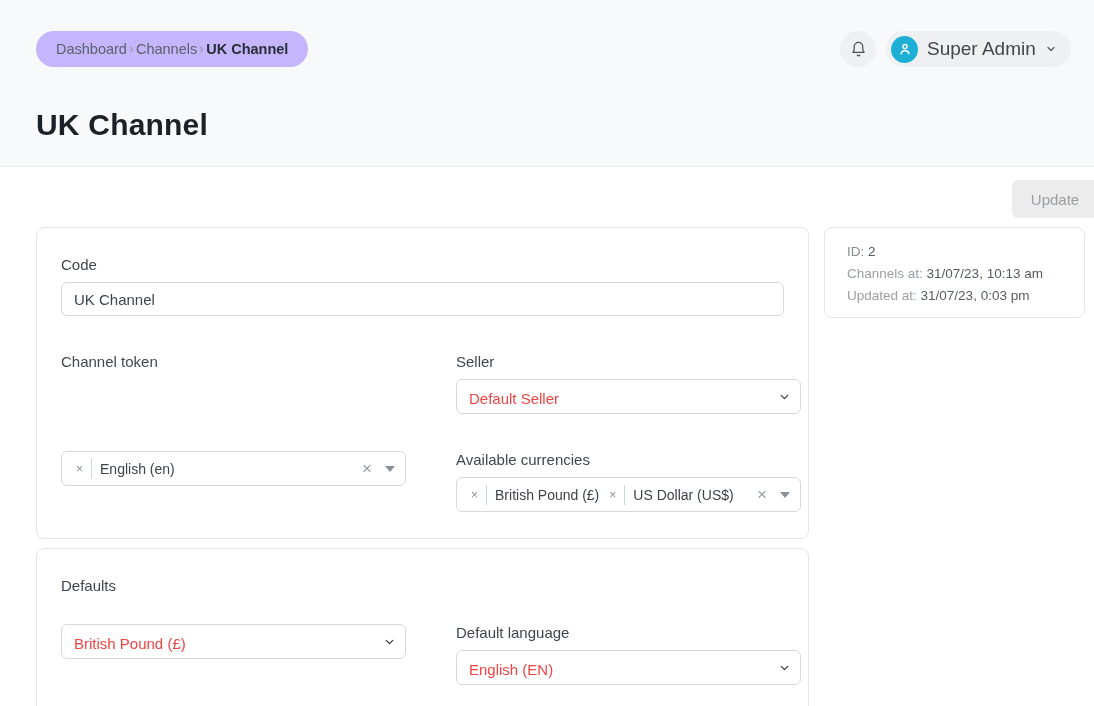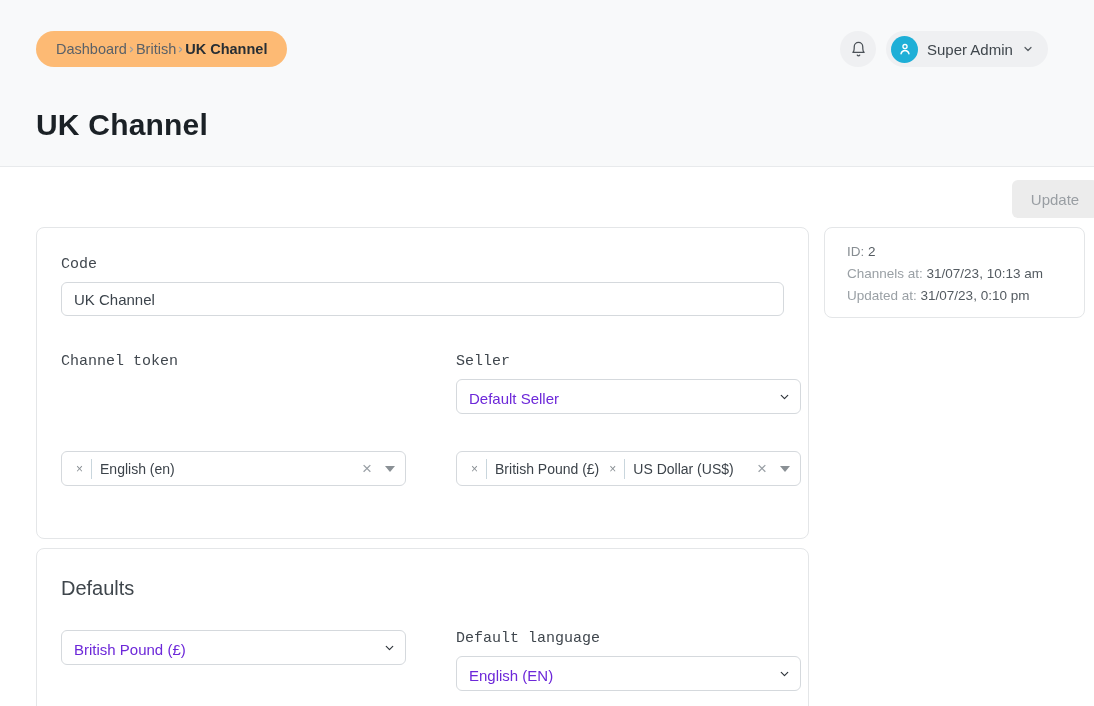--- a/index.html
+++ b/index.html
@@ -12,21 +12,21 @@
   }
 
   
   .header-band {
     position:absolute; left:0; top:0; width:1094px; height:167px;
     background:#f8f9fa; border-bottom:1px solid #e8eaec;
   }
   .breadcrumb {
     position:absolute; left:36px; top:31px; height:36px;
     display:flex; align-items:center; 
-    background:#fdba74; border-radius:18px; padding:0 20px;
+    background:#c4b5fd; border-radius:18px; padding:0 20px;
   }
   .breadcrumb a {
     font-size:14.5px; color:#5a6168; text-decoration:none; cursor:pointer;
   }
   .breadcrumb .crumb-current { font-size:14.5px; color:#272e34; font-weight:600; }
   .crumb-sep { display:flex; align-items:center; color:#9aa0a5; }
 
   .icon-btn {
     position:absolute; left:840px; top:31px; width:36px; height:36px;
     border-radius:50%; background:#eff0f2; border:none; cursor:pointer;
@@ -35,21 +35,21 @@
   .user-pill {
     position:absolute; left:886px; top:31px; height:36px;
     display:flex; align-items:center; gap:9px;
     background:#eff0f2; border:none; border-radius:18px;
     padding:0 14px 0 5px; cursor:pointer;
   }
   .avatar {
     width:27px; height:27px; border-radius:50%;
     display:flex; align-items:center; justify-content:center;
   }
-  .user-name { font-size:15px; color:#3f464c; font-weight:500; }
+  .user-name { font-size:19px; color:#3f464c; font-weight:500; }
 
   .page-title {
     position:absolute; left:36px; top:108px;
     font-size:30px; font-weight:700; color:#1b2126; letter-spacing:.2px;
   }
 
   
   .update-btn {
     position:absolute; left:1012px; top:180px; width:86px; height:38px;
     background:#ececec; color:#999ea3; font-size:15px; font-weight:500;
@@ -60,21 +60,21 @@
   
   .card {
     position:absolute; background:#ffffff;
     border:1px solid #e4e6e8; border-radius:8px;
   }
   .main-card  { left:36px;  top:227px; width:773px; height:312px; padding:28px 24px; }
   .info-card  { left:824px; top:227px; width:261px; height:91px;  padding:13px 22px; }
   .defaults-card { left:36px; top:548px; width:773px; height:220px; padding:28px 24px; }
 
   .field-label {
-    display:block; font-size:15px; color:#40474e; margin-bottom:9px;font-family:Liberation Mono, monospace;
+    display:block; font-size:15px; color:#40474e; margin-bottom:9px;
   }
   .text-input {
     display:block; width:100%; height:34px;
     border:1px solid #d5d9dd; border-radius:6px; background:#fff;
     padding:0 12px; font-size:15px; color:#3b434b; font-family:inherit;
     outline:none;
   }
   .field-row {
     display:grid; grid-template-columns:345px 345px; column-gap:50px;
     margin-top:37px;
@@ -82,21 +82,21 @@
   .token-wrap { position:relative; }
   .token-underline {
     position:absolute; left:-1px; bottom:0; width:102px; height:9px;
     border-radius:5px; pointer-events:none;
   }
 
   .select-wrap { position:relative; }
   select.native-select {
     display:block; width:100%; height:35px;
     border:1px solid #d5d9dd; border-radius:6px; background:#fff;
-    padding:4px 30px 0 12px; font-size:15px; color:#6d28d9; font-family:inherit;
+    padding:4px 30px 0 12px; font-size:15px; color:#ef4444; font-family:inherit;
     appearance:none; -webkit-appearance:none; -moz-appearance:none;
     outline:none; cursor:pointer;
   }
   .select-caret-svg {
     position:absolute; right:10px; top:50%; transform:translateY(-50%);
     pointer-events:none; display:flex;
   }
 
   
   .ng-select {
@@ -123,38 +123,38 @@
     border-left:5px solid transparent; border-right:5px solid transparent;
     border-top:6px solid #8a9095;
   }
 
   
   .info-line { font-size:13.5px; line-height:22px; white-space:nowrap; }
   .info-label { color:#9aa0a5; }
   .info-label-id { color:#878d92; }
   .info-value { color:#545b61; font-weight:500; }
 
-  .section-title { font-size:20px; color:#3f464c; font-weight:500; }
+  .section-title { font-size:15px; color:#3f464c; font-weight:500; }
   .defaults-card .field-row { margin-top:30px; }
 </style>
 </head>
 <body>
 
 <div class="page">
 
   <div class="header-band">
 
     <nav class="breadcrumb">
       <a>Dashboard</a>
       <span class="crumb-sep">
         <svg width="9" height="9" viewBox="0 0 24 24" fill="none" stroke="#9aa0a5" stroke-width="3" stroke-linecap="round" stroke-linejoin="round">
             <polyline points="9 6 15 12 9 18"></polyline>
           </svg>
       </span>
-      <a>British</a>
+      <a>Channels</a>
       <span class="crumb-sep">
         <svg width="9" height="9" viewBox="0 0 24 24" fill="none" stroke="#9aa0a5" stroke-width="3" stroke-linecap="round" stroke-linejoin="round">
             <polyline points="9 6 15 12 9 18"></polyline>
           </svg>
       </span>
       <span class="crumb-current">UK Channel</span>
     </nav>
 
     <button class="icon-btn">
       <span style="display:flex">
@@ -221,20 +221,21 @@
             <span class="chip-divider"></span>
             <span class="chip-label">English (en)</span>
           </span>
           <span class="ng-right">
             <button class="ng-clear">×</button>
             <span class="ng-caret"></span>
           </span>
         </div>
       </div>
       <div>
+        <label class="field-label">Available currencies</label>
         <div class="ng-select">
           <span class="chip">
             <button class="chip-x">×</button>
             <span class="chip-divider"></span>
             <span class="chip-label">British Pound (£)</span>
           </span>
           <span class="chip">
             <button class="chip-x">×</button>
             <span class="chip-divider"></span>
             <span class="chip-label">US Dollar (US$)</span>
@@ -253,21 +254,21 @@
     <div class="info-line">
       <span class="info-label-id">ID:</span>
       <span class="info-value">2</span>
     </div>
     <div class="info-line">
       <span class="info-label">Channels at:</span>
       <span class="info-value">31/07/23, 10:13 am</span>
     </div>
     <div class="info-line">
       <span class="info-label">Updated at:</span>
-      <span class="info-value">31/07/23, 0:10 pm</span>
+      <span class="info-value">31/07/23, 0:03 pm</span>
     </div>
   </aside>
 
   <section class="card defaults-card">
     <h2 class="section-title">Defaults</h2>
 
     <div class="field-row">
       <div>
         <div class="select-wrap">
           <select class="native-select">

